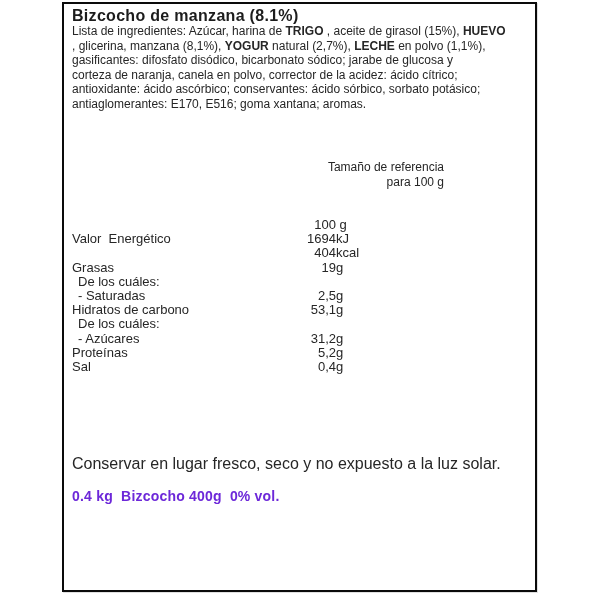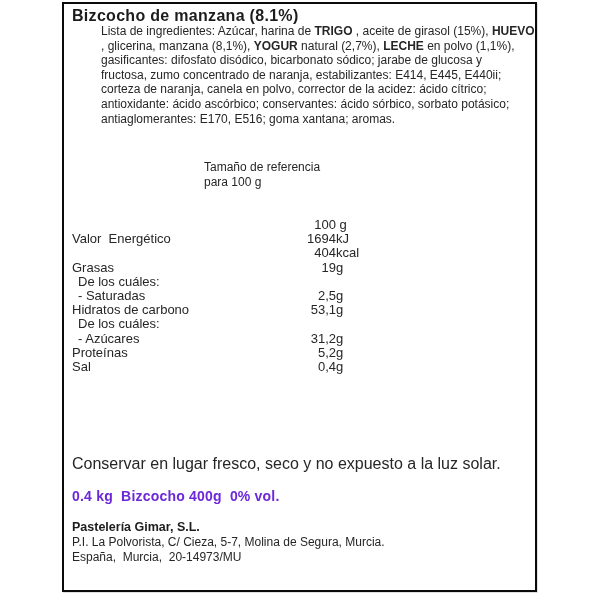--- a/index.html
+++ b/index.html
@@ -36,34 +36,33 @@
     letter-spacing: 0.3px;
     white-space: pre;
     color: #1c1c1c;
   }
   .ingredients {
     position: absolute;
     left: 8px;
     top: 20px;
     font-size: 12px;
     line-height: 14.6px;
-    margin-left: 29px;
   }
   .ing-line {
     white-space: pre;
   }
   .ing-line .b {
     font-weight: bold;
   }
   .ref-header {
     position: absolute;
     left: 140px;
     top: 156px;
     width: 240px;
-    text-align: left;
+    text-align: right;
     font-size: 12px;
     line-height: 15px;
   }
   .nutri-table {
     position: absolute;
     left: 8px;
     top: 214px;
     right: 8px;
     font-size: 13px;
   }
@@ -128,21 +127,20 @@
 
 <div class="page">
   <div class="label-box">
 
     <div class="title">Bizcocho de manzana (8.1%)</div>
 
     <div class="ingredients">
         <div class="ing-line"><span>Lista de ingredientes: Azúcar, harina de </span><span class="b">TRIGO</span><span> , aceite de girasol (15%), </span><span class="b">HUEVO</span></div>
         <div class="ing-line"><span>, glicerina, manzana (8,1%), </span><span class="b">YOGUR</span><span> natural (2,7%), </span><span class="b">LECHE</span><span> en polvo (1,1%),</span></div>
         <div class="ing-line"><span>gasificantes: difosfato disódico, bicarbonato sódico; jarabe de glucosa y</span></div>
-        <div class="ing-line"><span>fructosa, zumo concentrado de naranja, estabilizantes: E414, E445, E440ii;</span></div>
         <div class="ing-line"><span>corteza de naranja, canela en polvo, corrector de la acidez: ácido cítrico;</span></div>
         <div class="ing-line"><span>antioxidante: ácido ascórbico; conservantes: ácido sórbico, sorbato potásico;</span></div>
         <div class="ing-line"><span>antiaglomerantes: E170, E516; goma xantana; aromas.</span></div>
       </div>
 
     <div class="ref-header">
       <div>Tamaño de referencia</div>
       <div>para 100 g</div>
     </div>
 
@@ -201,20 +199,15 @@
           <span class="nlabel">Sal</span>
           <span class="nnum">0,4</span>
           <span class="nunit">g</span>
         </div>
       </div>
 
     <div class="storage">Conservar en lugar fresco, seco y no expuesto a la luz solar.</div>
 
     <div class="weight">0.4 kg  Bizcocho 400g  0% vol.</div>
 
-    <div class="company">
-      <div class="company-name">Pastelería Gimar, S.L.</div>
-      <div>P.I. La Polvorista, C/ Cieza, 5-7, Molina de Segura, Murcia.</div>
-      <div>España,  Murcia,  20-14973/MU</div>
-    </div>
 
   </div>
 </div>
 
 </body></html>

